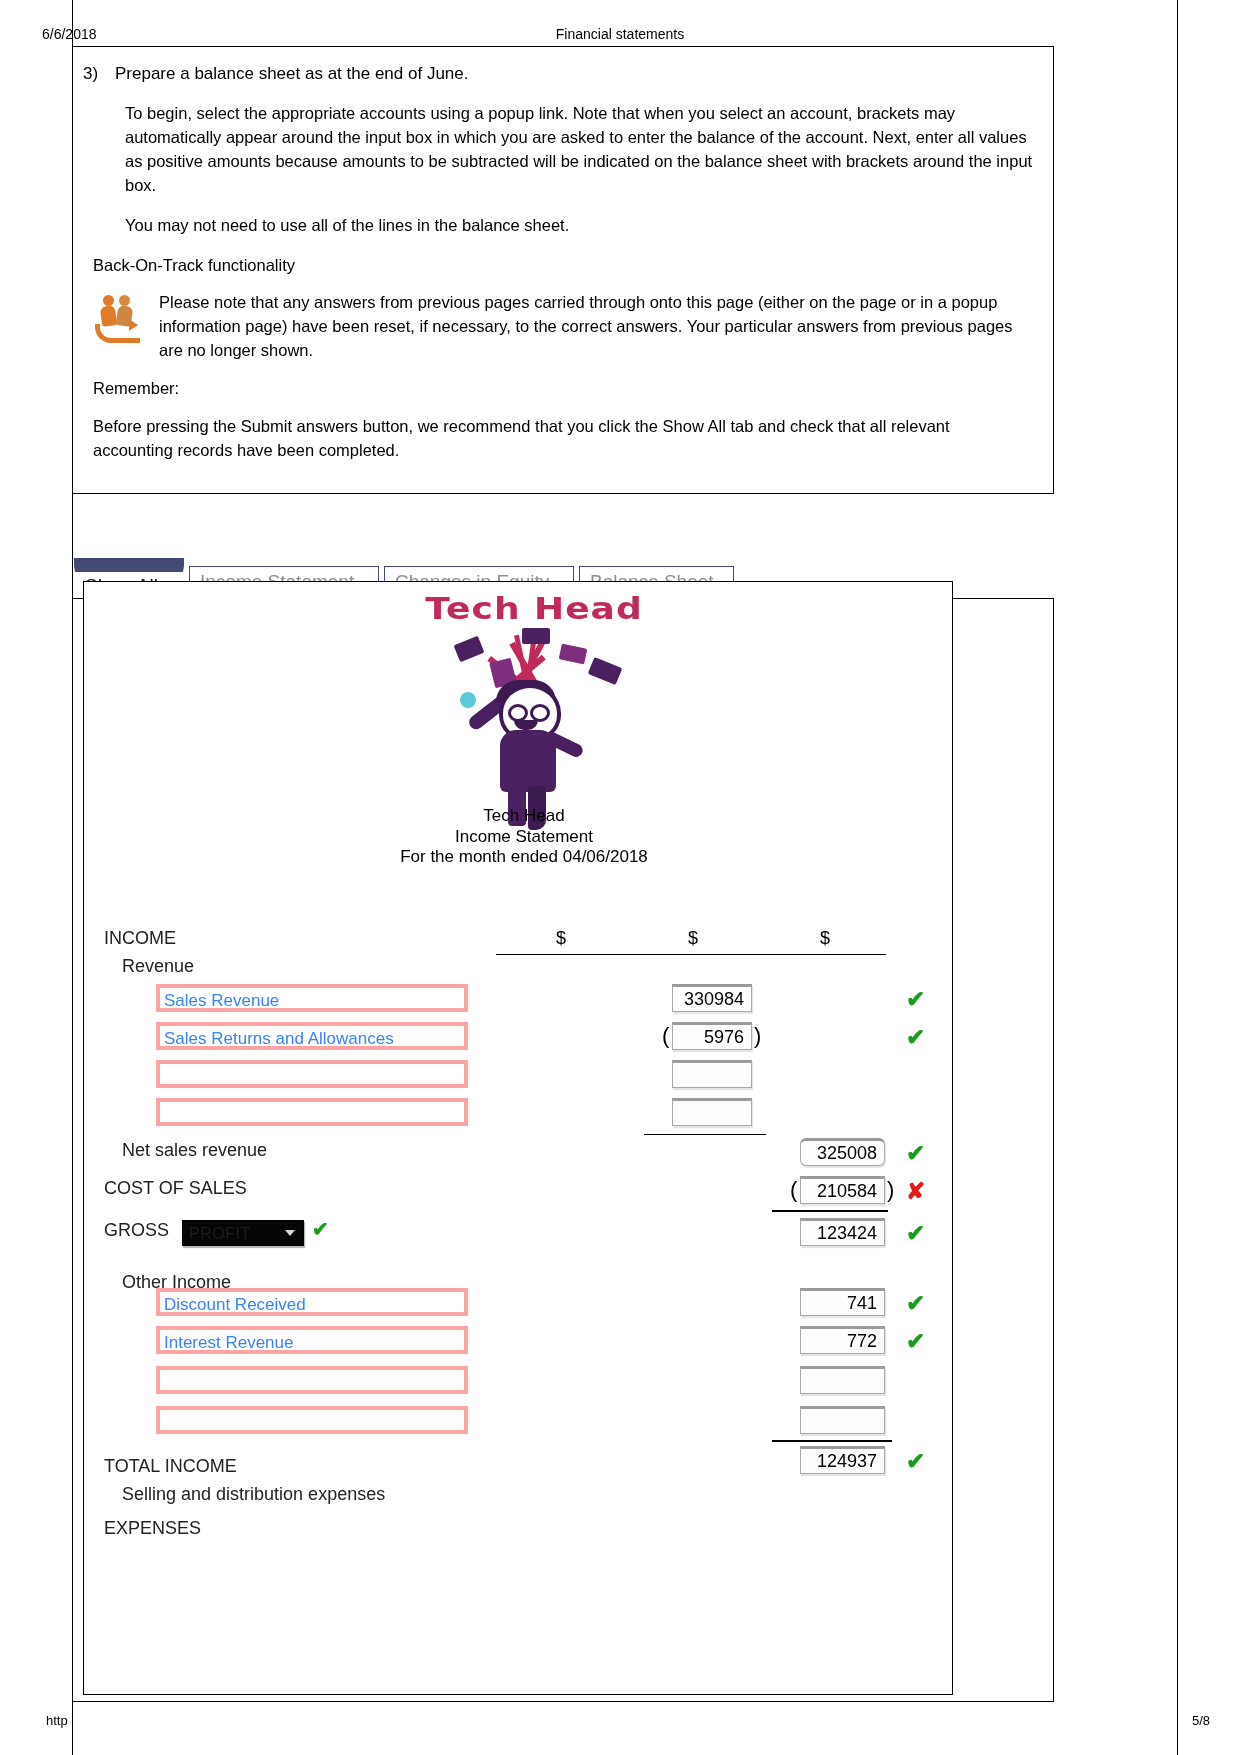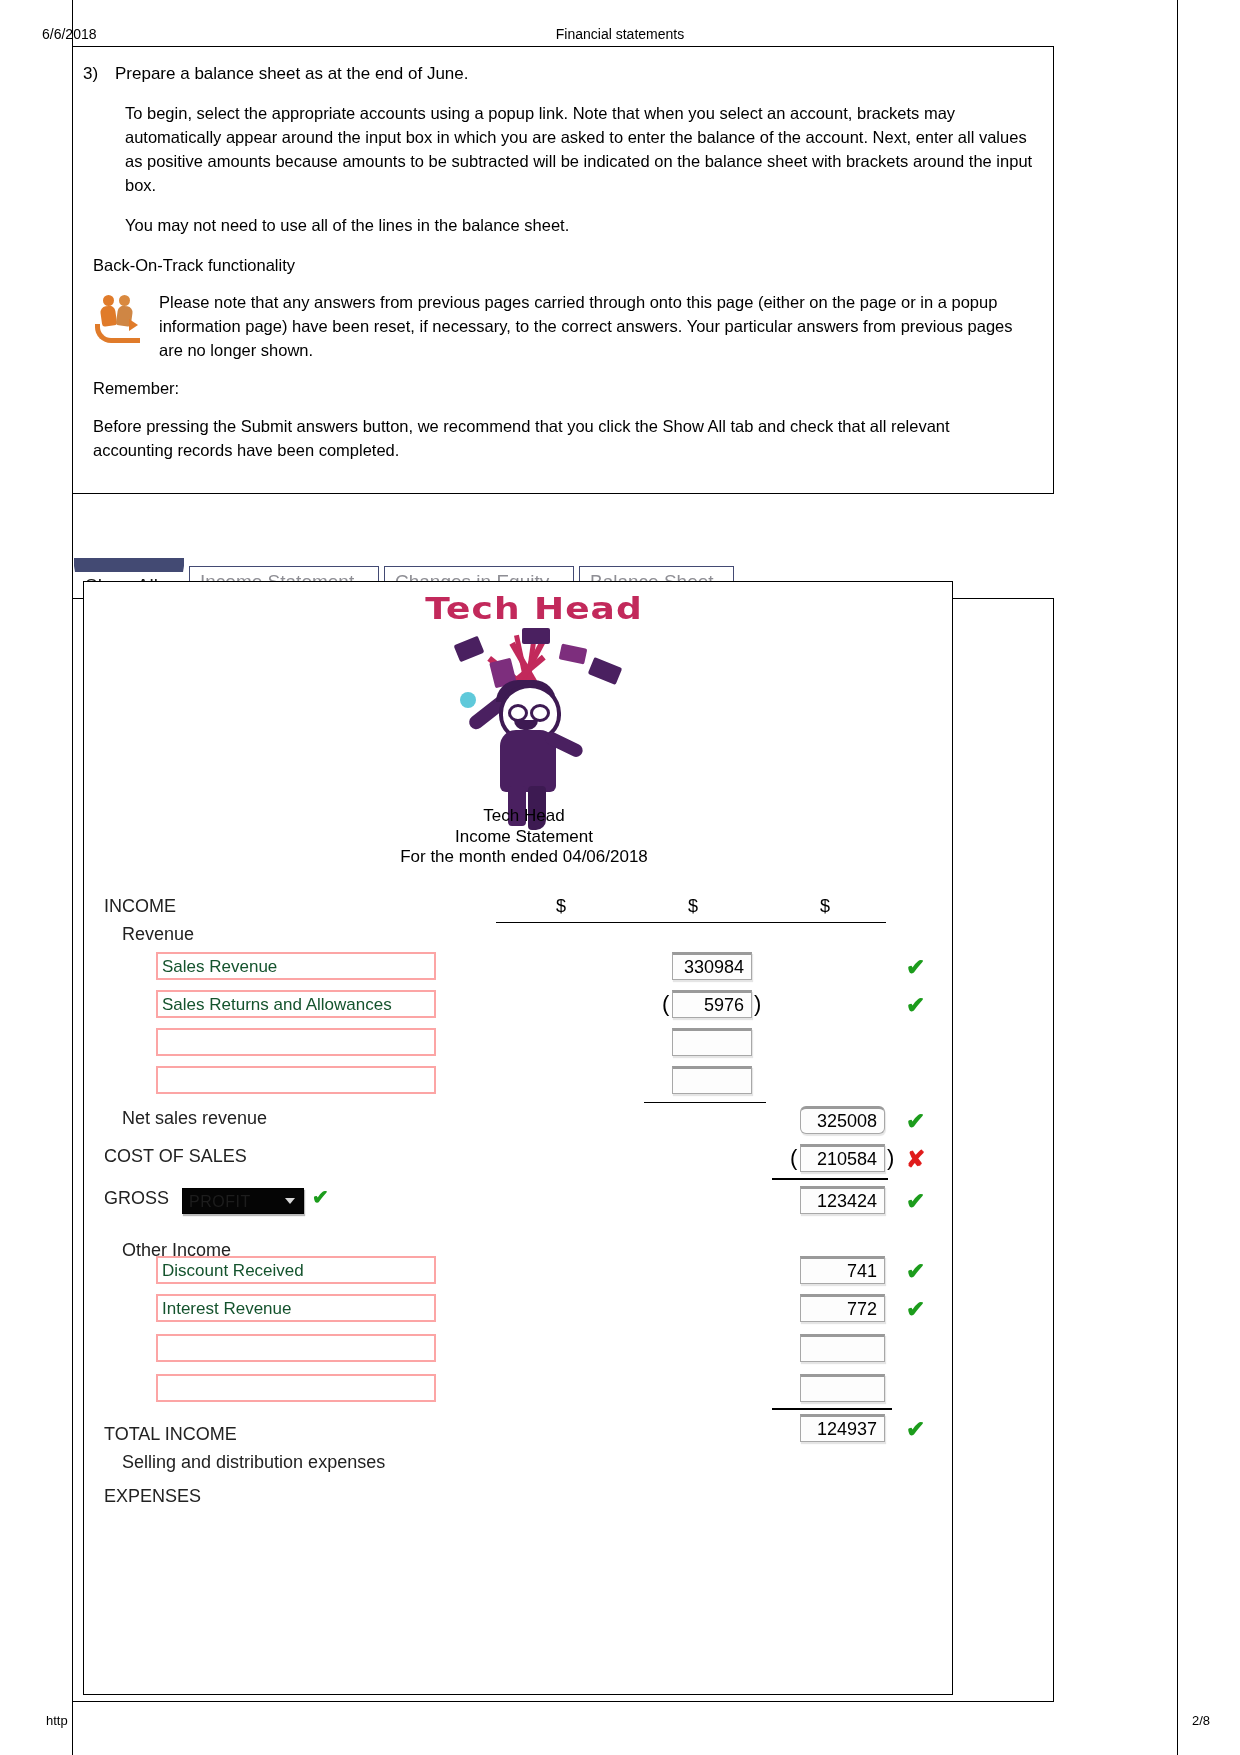--- a/index.html
+++ b/index.html
@@ -116,23 +116,23 @@
 
   
   .tbl{position:absolute;left:0;top:318px;width:870px;}
   .row{position:relative;height:38px;}
 
   .lbl{position:absolute;font-size:18px;color:#222;white-space:nowrap;}
   .lbl.l0{left:20px;}
   .lbl.l1{left:38px;}
 
   .acct-box{
-    position:absolute;left:72px;width:280px;height:28px;
-    border:2px solid #fca5a5;background:#fff;box-sizing:border-box;
-    font-size:17px;line-height:25px;padding-left:4px;color:#14532d;
+    position:absolute;left:72px;width:312px;height:28px;
+    border:4px solid #fca5a5;background:#fff;box-sizing:border-box;
+    font-size:17px;line-height:25px;padding-left:4px;color:#3b82f6;
     white-space:nowrap;overflow:hidden;
   }
 
   .amt{
     position:absolute;height:28px;box-sizing:border-box;background:#fdfdfd;
     border:1px solid #a8a8a8;border-top:3px solid #9a9a9a;
     box-shadow:1px 2px 1px rgba(0,0,0,.10);
     font-size:18px;line-height:24px;text-align:right;padding-right:7px;color:#000;
     white-space:nowrap;
   }
@@ -255,21 +255,21 @@
     </div>
 
     <div class="stmt-heading">
       <div>Tech Head</div>
       <div>Income Statement</div>
       <div>For the month ended 04/06/2018</div>
     </div>
 
     <div class="tbl">
 
-      <div class="row" style="height:22px;">
+      <div class="row" style="height:22px;margin-top:32px;">
         <span class="lbl l0" style="top:-4px;">INCOME</span>
         <span class="dollar d1" style="top:-4px;">$</span>
         <span class="dollar d2" style="top:-4px;">$</span>
         <span class="dollar d3" style="top:-4px;">$</span>
         <span class="hline" style="left:412px;top:22px;width:390px;"></span>
       </div>
 
       <div class="row" style="height:30px;">
         <span class="lbl l1" style="top:2px;">Revenue</span>
       </div>
@@ -364,14 +364,14 @@
       <div class="row" style="height:32px;">
         <span class="lbl l0" style="top:4px;">EXPENSES</span>
       </div>
 
     </div>
   </div>
 </div>
 
 <div class="print-footer">
   <span class="footer-url">http</span>
-  <span class="footer-page">2/8</span>
+  <span class="footer-page">5/8</span>
 </div>
 
 </body></html>

